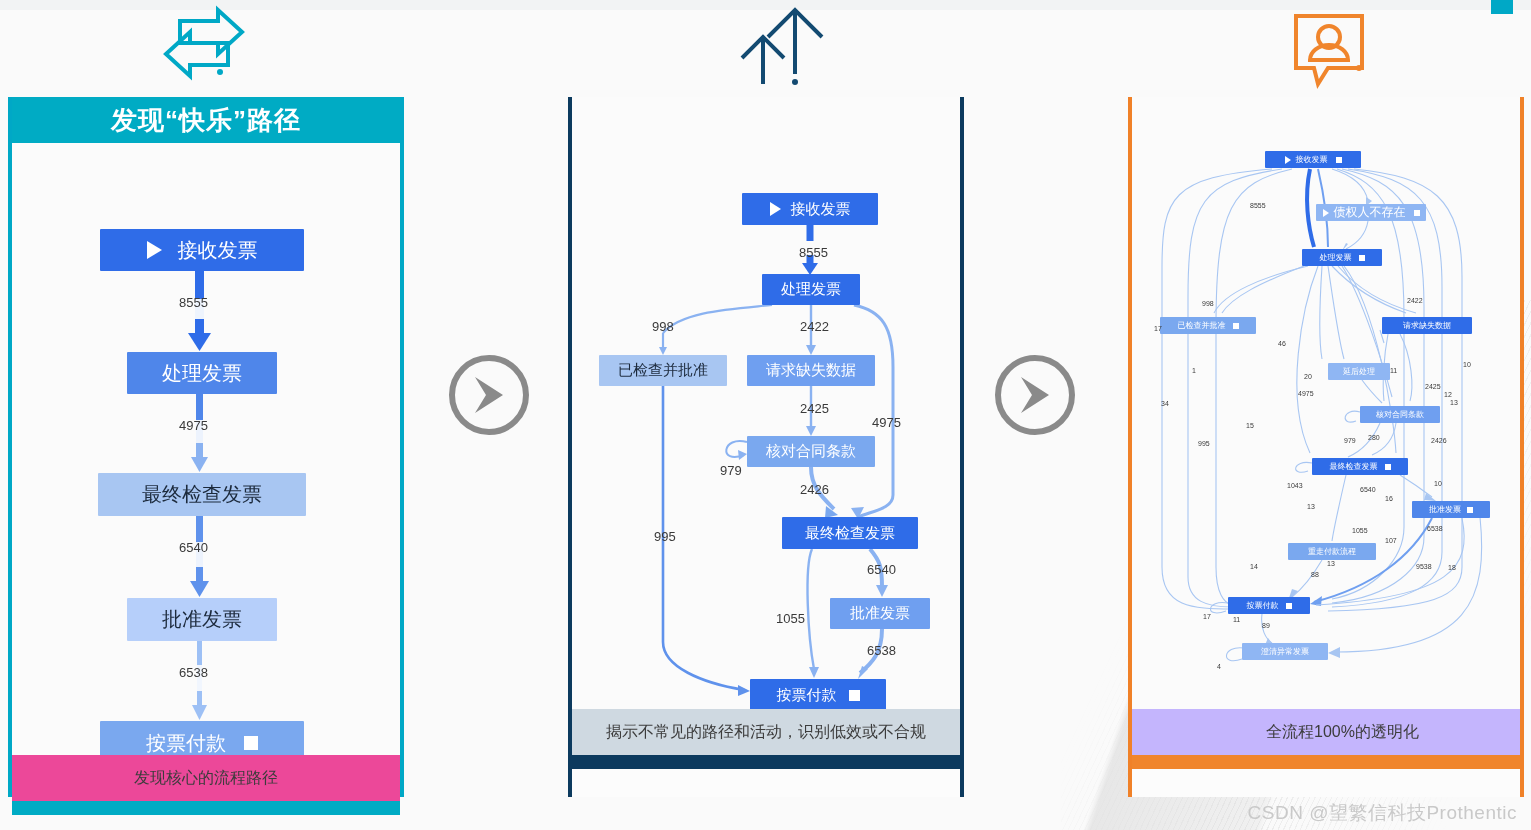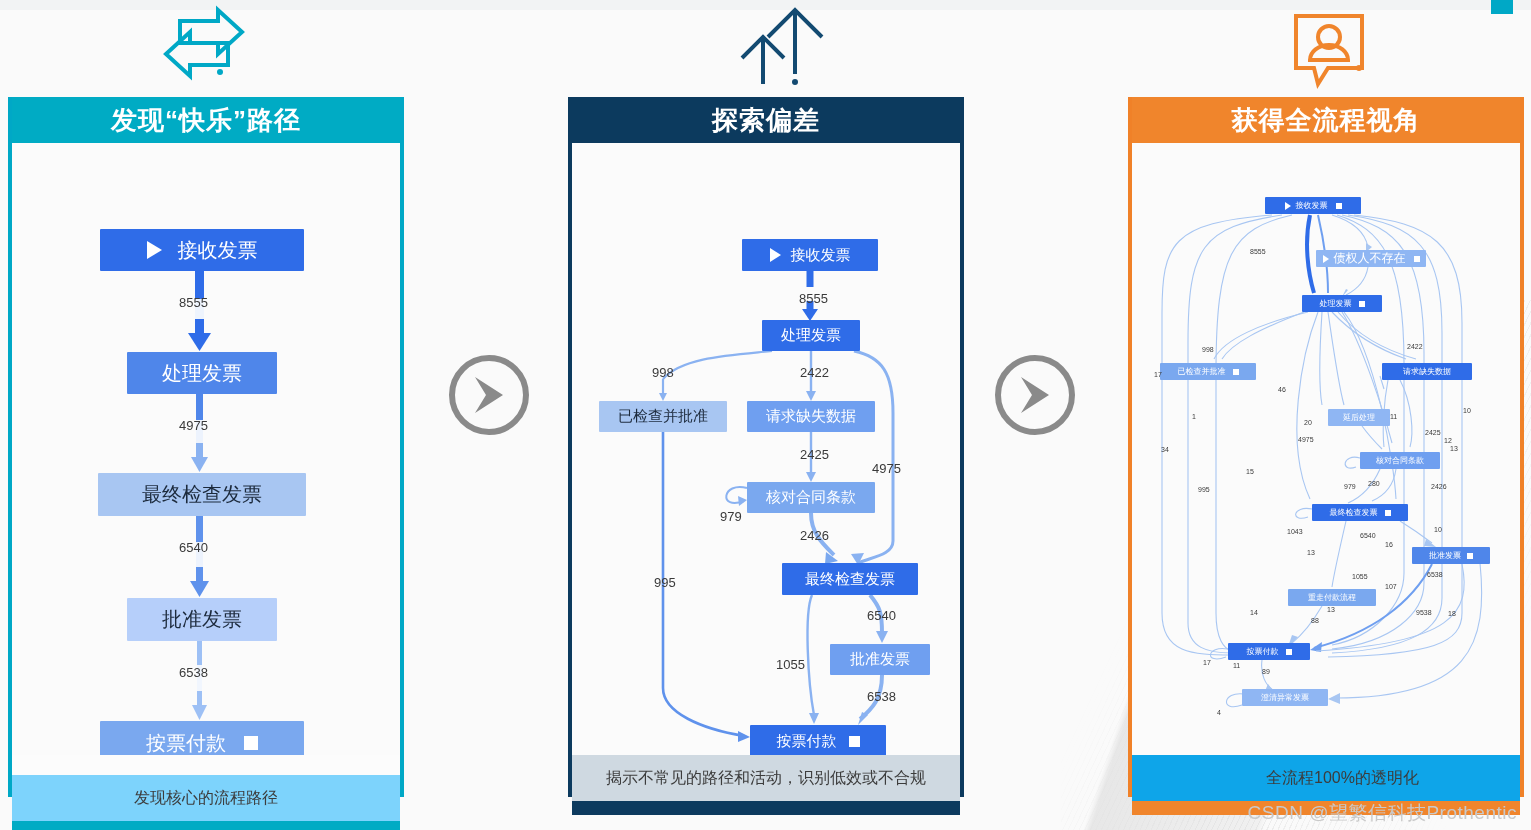--- a/index.html
+++ b/index.html
@@ -48,31 +48,31 @@
   }
   .panel .pbody { position: relative; height: 612px; background: #fbfbfb; overflow: hidden; }
   .panel .pfooter {
     height: 46px; display: flex; align-items: center; justify-content: center;
     font-size: 16px; color: #3c3c3c;
   }
   .panel .pedge { height: 14px; }
 
   #panel1 { left: 8px; border-left: 4px solid #00a8c6; border-right: 4px solid #00a8c6; }
   #panel1 .pheader { background: #00abc4; }
-  #panel1 .pfooter { background: #7dd3fc; margin-top: 20px; }
+  #panel1 .pfooter { background: #ec4899; }
   #panel1 .pedge { background: #00abc4; }
 
   #panel2 { left: 568px; border-left: 4px solid #0c3a5e; border-right: 4px solid #0c3a5e; }
   #panel2 .pheader { background: #0c3a5e; }
   #panel2 .pfooter { background: #cfd9e1; }
   #panel2 .pedge { background: #0c3a5e; }
 
   #panel3 { left: 1128px; border-left: 4px solid #f08128; border-right: 4px solid #f08128; }
   #panel3 .pheader { background: #f0852c; }
-  #panel3 .pfooter { background: #0ea5e9; padding-left: 33px; }
+  #panel3 .pfooter { background: #c4b5fd; padding-left: 33px; }
   #panel3 .pedge { background: #f0852c; }
 
   
   .chev { position: absolute; top: 352px; width: 86px; height: 86px; }
 
   
   .node {
     position: absolute; display: flex; align-items: center; justify-content: center;
     color: #ffffff; border-radius: 1px; white-space: nowrap; font-family: Liberation Serif, serif;
   }
@@ -196,21 +196,20 @@
       <div class="edgelabel" style="left:167px; top:152px;">8555</div>
       <div class="edgelabel" style="left:167px; top:275px;">4975</div>
       <div class="edgelabel" style="left:167px; top:397px;">6540</div>
       <div class="edgelabel" style="left:167px; top:522px;">6538</div>
     </div>
     <div class="pfooter">发现核心的流程路径</div>
     <div class="pedge"></div>
   </div>
 
   <div class="panel" id="panel2">
-    <div class="pheader">探索偏差</div>
     <div class="pbody">
       <svg class="minimap" viewBox="0 0 388 612">
         <g fill="none" stroke="#8ab2f1">
 
           <path d="M238 128 L238 144" stroke="#2f6ce8" stroke-width="7"></path>
           <path d="M238 158 L238 168" stroke="#2f6ce8" stroke-width="7"></path>
           <path d="M230 166 L246 166 L238 178 Z" fill="#2f6ce8" stroke="none"></path>
 
           <path d="M200 208 C160 212 110 214 91 236" stroke-width="2.2"></path>
           <path d="M91 236 L91 252" stroke-width="2.2"></path>
@@ -282,21 +281,20 @@
       <div class="edgelabel" style="left:295px; top:465px;">6540</div>
       <div class="edgelabel" style="left:204px; top:514px;">1055</div>
       <div class="edgelabel" style="left:295px; top:546px;">6538</div>
       <div class="edgelabel" style="left:82px;  top:432px;">995</div>
     </div>
     <div class="pfooter">揭示不常见的路径和活动，识别低效或不合规</div>
     <div class="pedge"></div>
   </div>
 
   <div class="panel" id="panel3">
-    <div class="pheader">获得全流程视角</div>
     <div class="pbody">
       <svg class="minimap" viewBox="0 0 388 612">
         <g fill="none" stroke="#a8c6f2" stroke-width="1.1">
 
           <path d="M140 72 C40 80 30 100 30 170 L30 470 C30 510 60 512 100 512"></path>
           <path d="M150 72 C70 84 56 104 56 200 L56 480 C56 505 76 510 100 510"></path>
           <path d="M160 72 C100 86 84 110 84 230 L84 470 C84 496 92 506 100 508"></path>
           <path d="M222 72 C300 80 330 100 330 180 L330 470 C330 500 300 512 196 514"></path>
           <path d="M216 72 C284 82 310 104 310 190 L310 455 C310 486 280 506 200 510"></path>
           <path d="M210 72 C266 84 292 110 292 210 L292 440 C292 470 260 500 200 506"></path>

